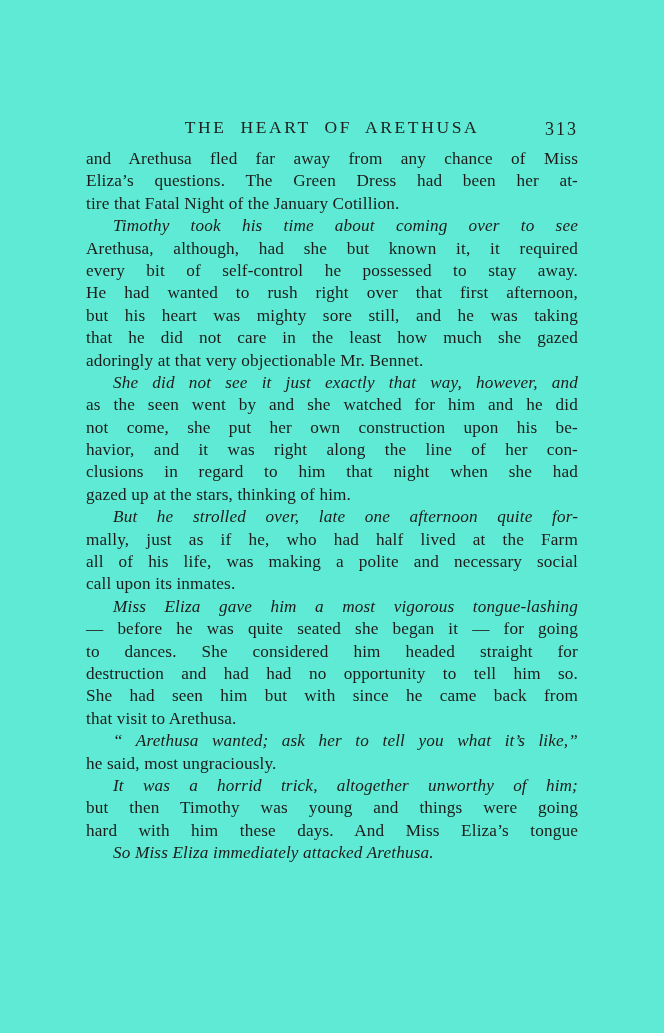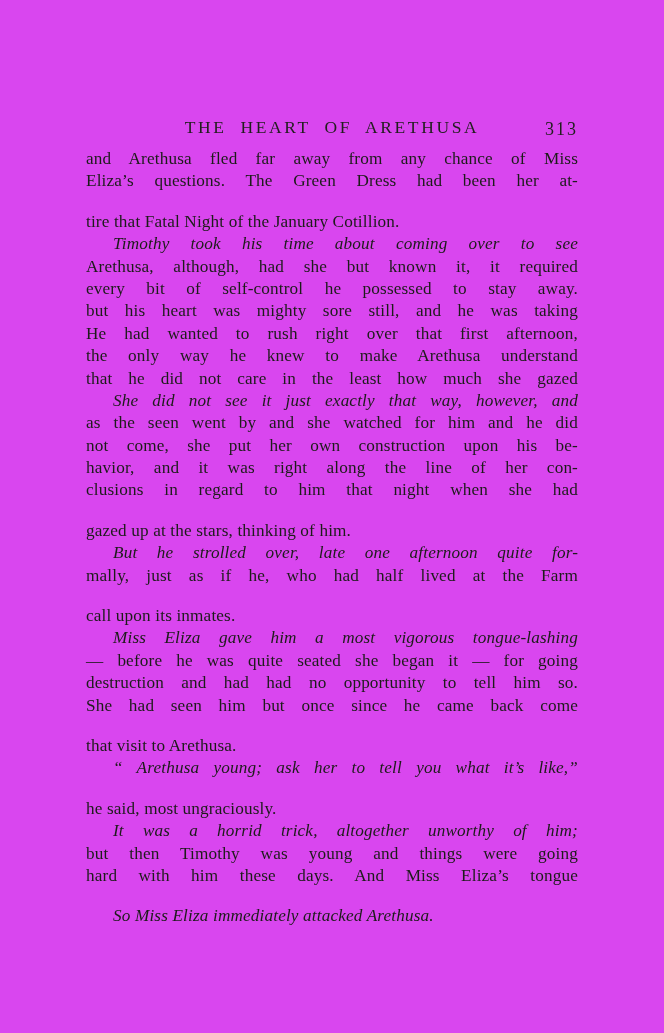--- a/index.html
+++ b/index.html
@@ -4,21 +4,21 @@
 <style>
   html, body {
     margin: 0;
     padding: 0;
     background: #ffffff;
   }
   .page {
     position: relative;
     width: 664px;
     height: 1033px;
-    background: #d946ef;
+    background: #5eead4;
     overflow: hidden;
     font-family: "Liberation Serif", serif;
     color: #1d1c1a;
   }
   .running-head {
     position: absolute;
     top: 116px;
     left: 86px;
     width: 492px;
     height: 24px;
@@ -56,21 +56,20 @@
     overflow: visible;
     white-space: nowrap;
   }
   .line.just {
     white-space: normal;
   }
   .line.last {
     text-align: right;
     text-align-last: left;
     white-space: nowrap;
-    margin-top: 18px;
   }
   .line.indent {
     text-indent: 27px;
     font-style: italic;
   }
 </style>
 </head>
 <body>
 
 <div class="page">
@@ -78,38 +77,40 @@
     <span class="head-title">THE HEART OF ARETHUSA</span>
     <span class="folio">313</span>
   </div>
   <div class="text-block">
       <div class="line just">and Arethusa fled far away from any chance of Miss</div>
       <div class="line just">Eliza’s questions.  The Green Dress had been her at-</div>
       <div class="line last">tire that Fatal Night of the January Cotillion.</div>
       <div class="line just indent">Timothy took his time about coming over to see</div>
       <div class="line just">Arethusa, although, had she but known it, it required</div>
       <div class="line just">every bit of self-control he possessed to stay away.</div>
+      <div class="line just">He had wanted to rush right over that first afternoon,</div>
       <div class="line just">but his heart was mighty sore still, and he was taking</div>
-      <div class="line just">He had wanted to rush right over that first afternoon,</div>
-      <div class="line just">the only way he knew to make Arethusa understand</div>
       <div class="line just">that he did not care in the least how much she gazed</div>
+      <div class="line last">adoringly at that very objectionable Mr. Bennet.</div>
       <div class="line just indent">She did not see it just exactly that way, however, and</div>
       <div class="line just">as the seen went by and she watched for him and he did</div>
       <div class="line just">not come, she put her own construction upon his be-</div>
       <div class="line just">havior, and it was right along the line of her con-</div>
       <div class="line just">clusions in regard to him that night when she had</div>
       <div class="line last">gazed up at the stars, thinking of him.</div>
       <div class="line just indent">But he strolled over, late one afternoon quite for-</div>
       <div class="line just">mally, just as if he, who had half lived at the Farm</div>
+      <div class="line just">all of his life, was making a polite and necessary social</div>
       <div class="line last">call upon its inmates.</div>
       <div class="line just indent">Miss Eliza gave him a most vigorous tongue-lashing</div>
       <div class="line just">— before he was quite seated she began it — for going</div>
+      <div class="line just">to dances.  She considered him headed straight for</div>
       <div class="line just">destruction and had had no opportunity to tell him so.</div>
-      <div class="line just">She had seen him but once since he came back come</div>
+      <div class="line just">She had seen him but with since he came back from</div>
       <div class="line last">that visit to Arethusa.</div>
-      <div class="line just indent">“ Arethusa young; ask her to tell you what it’s like,”</div>
+      <div class="line just indent">“ Arethusa wanted; ask her to tell you what it’s like,”</div>
       <div class="line last">he said, most ungraciously.</div>
       <div class="line just indent">It was a horrid trick, altogether unworthy of him;</div>
       <div class="line just">but then Timothy was young and things were going</div>
       <div class="line just">hard with him these days.  And Miss Eliza’s tongue</div>
       <div class="line last indent">So Miss Eliza immediately attacked Arethusa.</div>
     </div>
 </div>
 
 </body></html>

